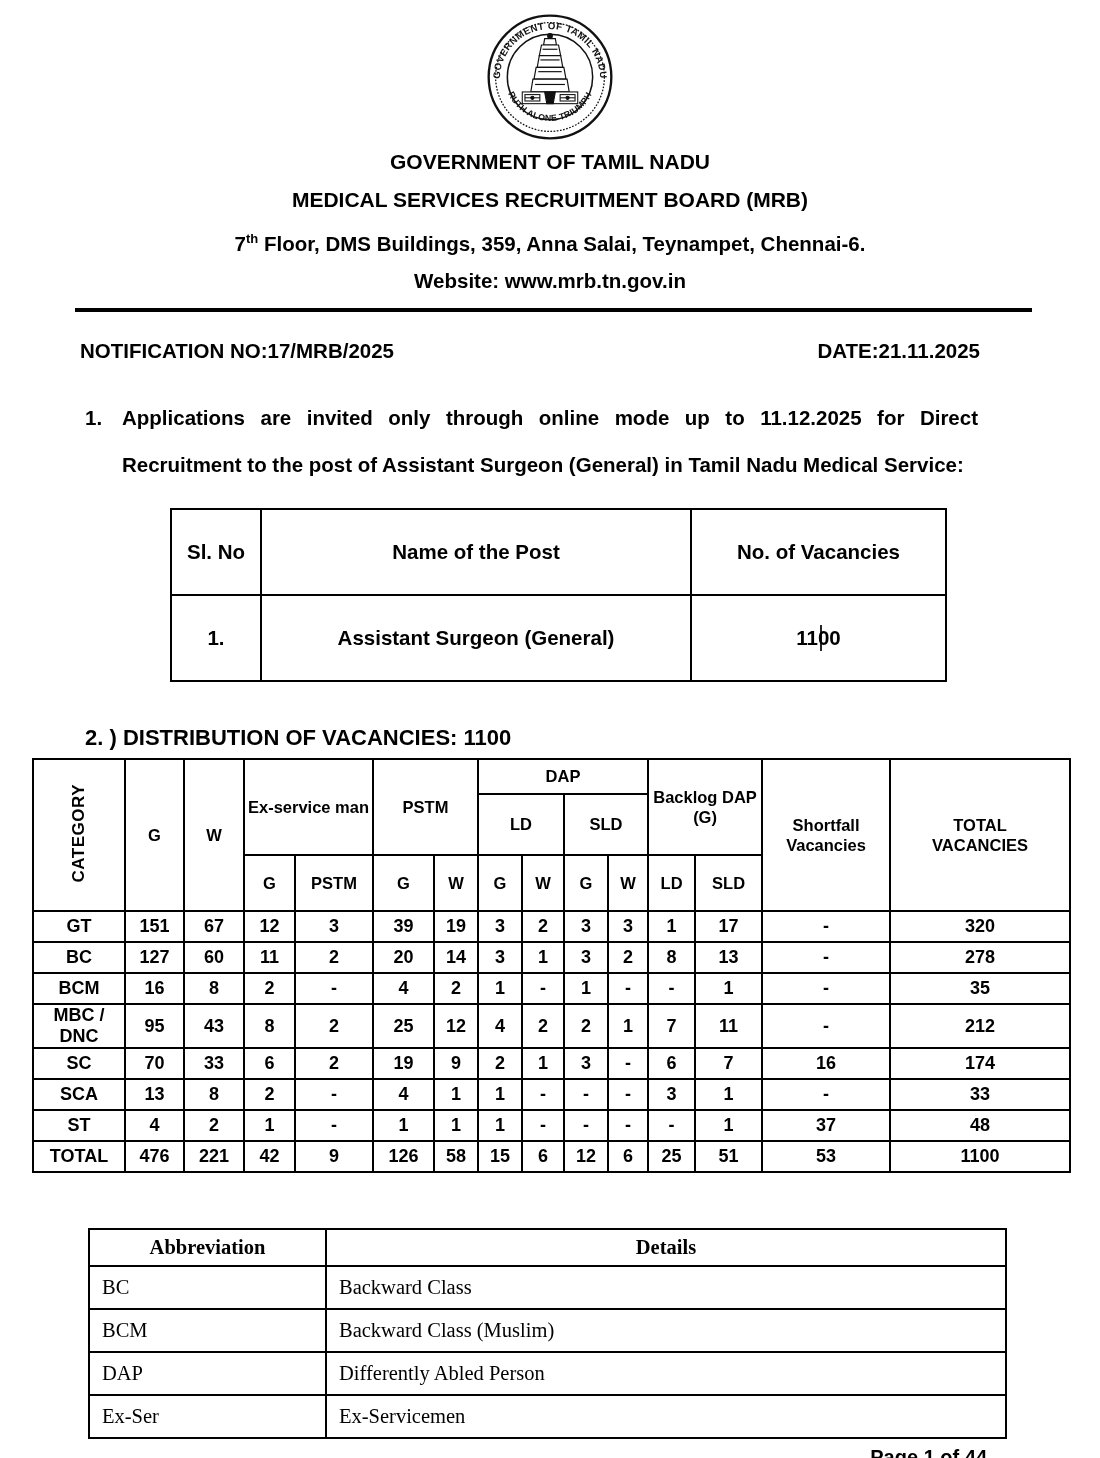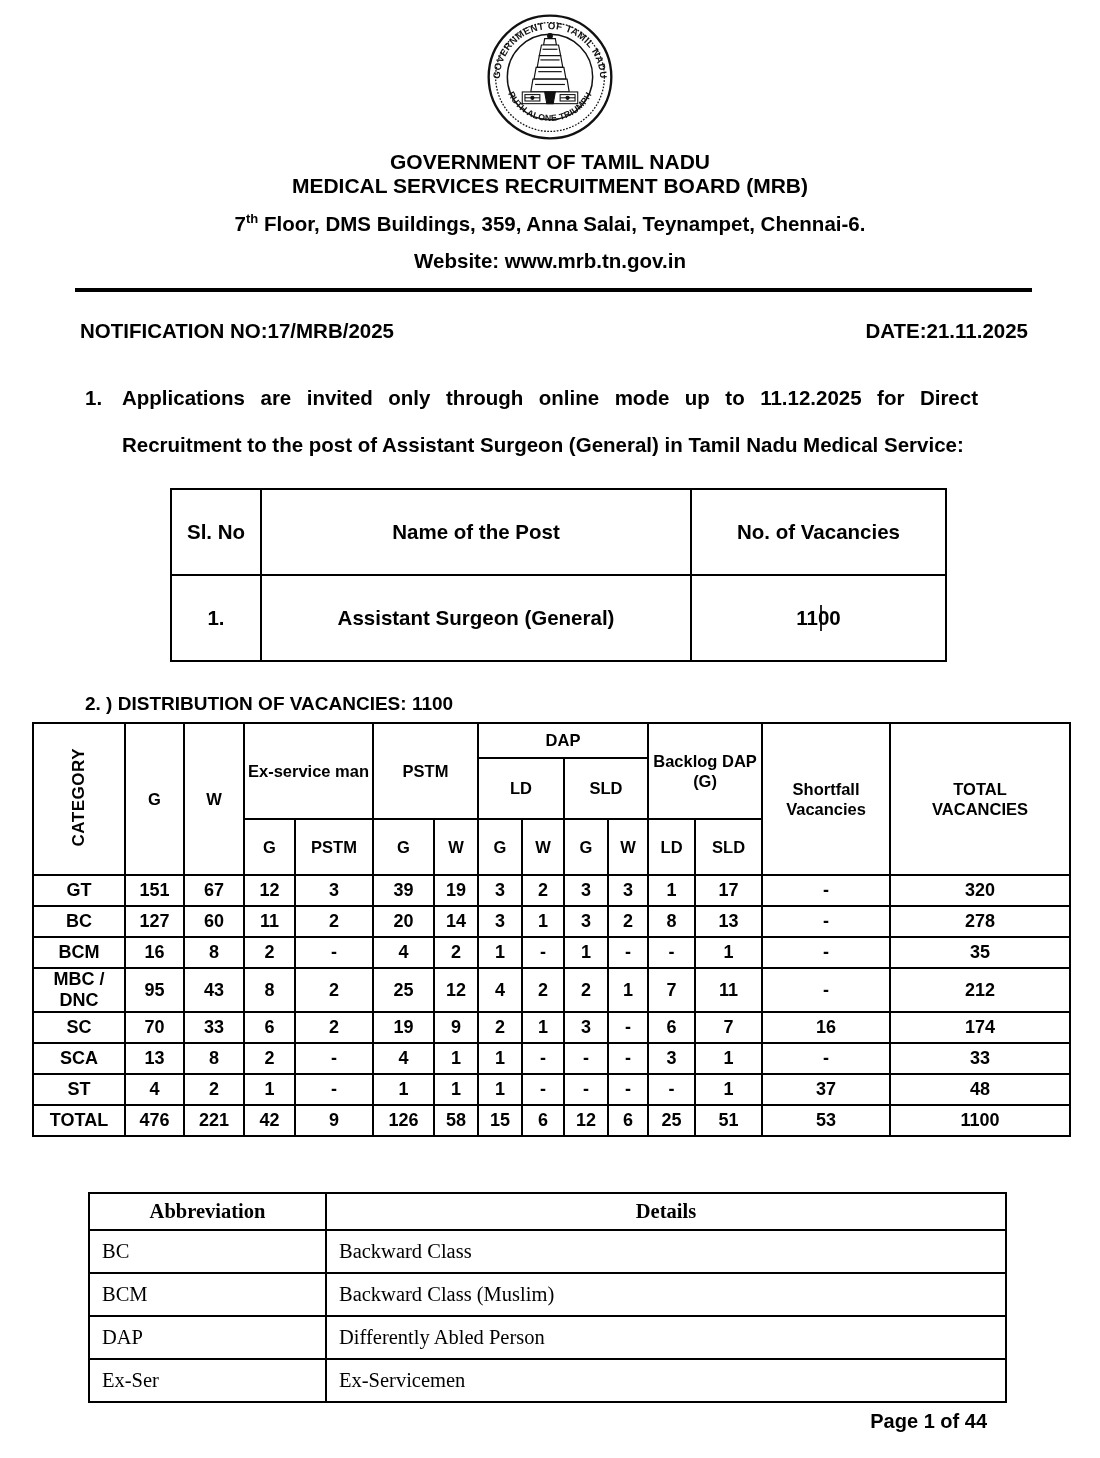--- a/index.html
+++ b/index.html
@@ -11,44 +11,44 @@
     font-weight: 700;
   }
 
   
   .emblem-wrap { width: 100%; text-align: center; padding-top: 13px; }
   .emblem { width: 128px; height: 128px; }
 
   
   .hdr { text-align: center; }
   .hdr-line1 { font-size: 21px; margin-top: 5px; }
-  .hdr-line2 { font-size: 21px; }
-  .hdr-line3 { font-size: 20.5px; margin-top: 13px; }
+  .hdr-line2 { font-size: 21px; margin-top: 14px; }
+  .hdr-line3 { font-size: 20.5px; margin-top: 19px; }
   .hdr-line4 { font-size: 20.5px; margin-top: 13px; }
   sup { font-size: 13px; }
 
   .rule { border: none; border-top: 4px solid #000; margin: 15px 68px 0 75px; }
 
   
-  .notif-row { display: flex; justify-content: space-between; margin: 27px 72px 0 80px; font-size: 20.5px; }
+  .notif-row { display: flex; justify-content: space-between; margin: 27px 120px 0 80px; font-size: 20.5px; }
 
   
   .para { display: flex; margin: 32px 122px 0 85px; font-size: 20.5px; line-height: 2.28; }
   .para-num { width: 37px; flex: none; }
   .para-text { flex: 1; text-align: justify; }
 
   
   .post-table { border-collapse: collapse; table-layout: fixed; width: 775px; margin: 20px 0 0 170px; }
   .post-table th, .post-table td { border: 2.5px solid #000; text-align: center; vertical-align: middle; font-size: 20.5px; font-weight: 700; padding: 0; }
   .post-table tr { height: 86px; }
   .vac-cell { position: relative; }
   .caret { position: absolute; left: 50.5%; top: 50%; transform: translateY(-50%); width: 2px; height: 26px; background: #000; opacity: .85; }
 
   
-  .sec2 { margin: 31px 0 0 85px; font-size: 19px; }
+  .sec2 { margin: 43px 0 0 85px; font-size: 22px; }
 
   
   .dist-table { border-collapse: collapse; table-layout: fixed; width: 1037px; margin: 7px 0 0 32px; }
   .dist-table th, .dist-table td { border: 2px solid #000; text-align: center; vertical-align: middle; padding: 0; font-weight: 700; overflow: hidden; }
   .dist-table th { font-size: 16.5px; line-height: 1.25; }
   .dist-table td { font-size: 18px; }
   tr.hr1 { height: 35px; } tr.hr2 { height: 61px; } tr.hr3 { height: 56px; }
   tr.dr  { height: 31px; } tr.dr-tall { height: 35px; }
   .vert { writing-mode: vertical-rl; transform: rotate(180deg); font-size: 17px; letter-spacing: 0.5px; }
   .pad-narrow { padding: 0 22px; }

